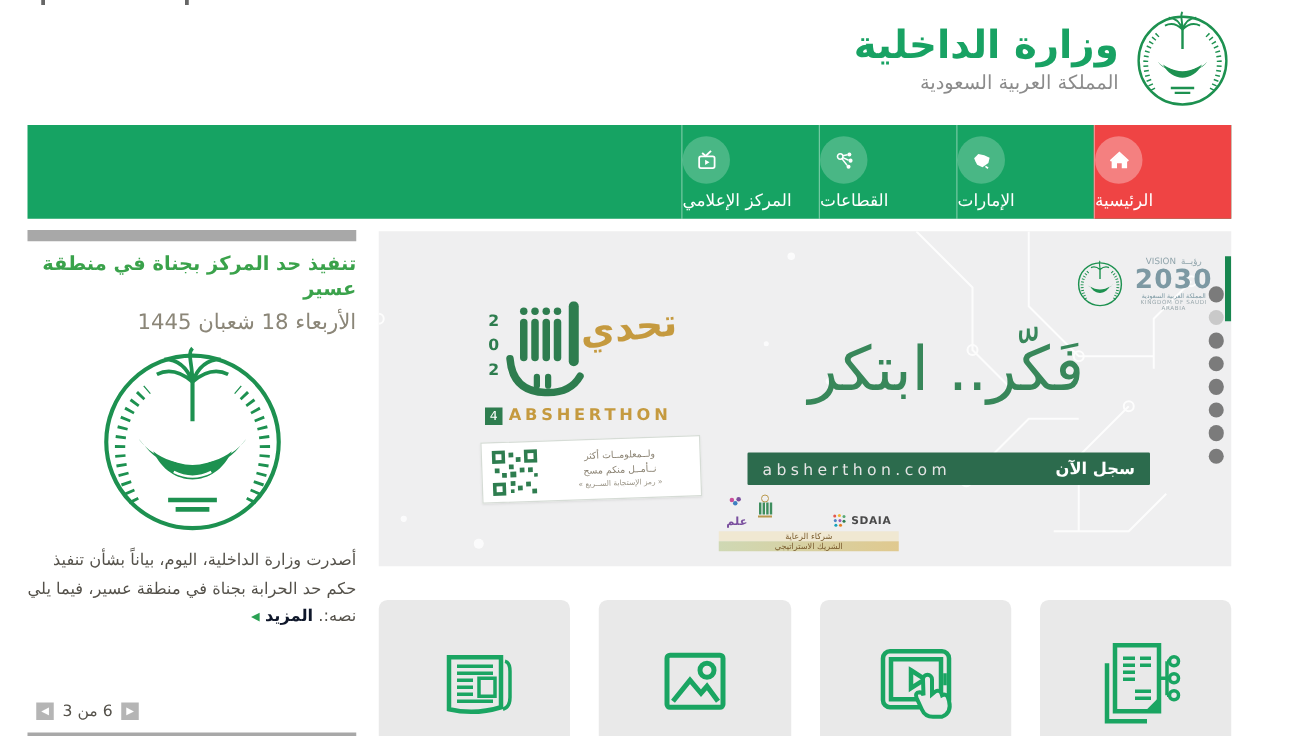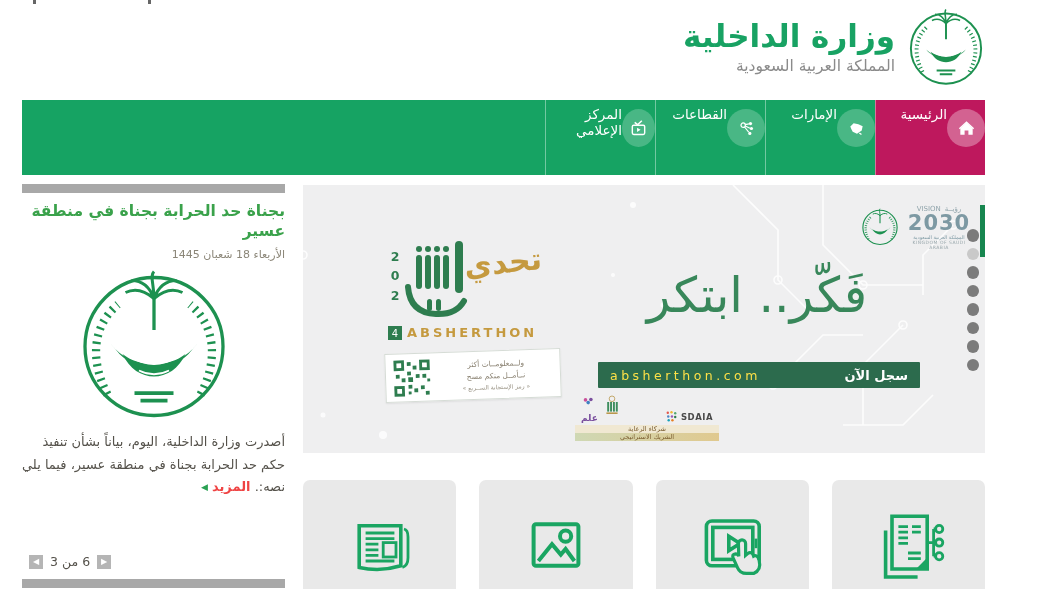--- a/index.html
+++ b/index.html
@@ -12,36 +12,36 @@
 
   
   .brand { position:absolute; top:6px; right:67px; display:flex; align-items:center; gap:12px; }
   .brand-emblem svg { width:78px; height:82px; display:block; }
   .brand-text { text-align:right; }
   .brand-title { color:#18a263; font-size:31px; font-weight:bold; line-height:1.15; }
   .brand-subtitle { color:#8b8b8b; font-size:15.5px; letter-spacing:-0.5px; margin-top:3px; }
 
   
   .nav { position:absolute; top:100px; left:22px; width:963px; height:75px; background:#16a363; display:flex; }
-  .nav-item { width:110px; height:75px; display:flex; flex-direction:row; align-items:flex-start; border-left:1px solid rgba(255,255,255,0.4); cursor:pointer; }
-  .nav-item.active { background:#be185d; }
+  .nav-item { width:110px; height:75px; display:flex; flex-direction:column; align-items:flex-end; border-left:1px solid rgba(255,255,255,0.4); cursor:pointer; }
+  .nav-item.active { background:#ef4444; }
   .nav-circle { width:38px; height:38px; border-radius:50%; background:rgba(255,255,255,0.22); margin-top:9px; display:flex; align-items:center; justify-content:center; }
   .nav-item.active .nav-circle { background:rgba(255,255,255,0.32); }
   .nav-circle svg { width:19px; height:19px; }
   .nav-label { color:#fff; font-size:13.5px; margin-top:6px; }
 
   
   .sidebar { position:absolute; top:184px; left:22px; width:263px; }
   .graybar { height:9px; background:#a8a8a8; }
   .news-title { margin-top:8px; color:#3aa24b; font-weight:bold; font-size:15.5px; text-align:right; line-height:1.3; }
-  .news-date { margin-top:7px; color:#8b8678; font-size:11px; text-align:right; }
+  .news-date { margin-top:7px; color:#8b8678; font-size:17px; text-align:right; }
   .news-img { text-align:center; margin-top:6px; }
   .news-img svg { width:152px; height:156px; }
   .news-body { margin-top:4px; color:#55524b; font-size:13px; line-height:1.72; text-align:right; }
-  .more-link { color:#ef4444; text-decoration:none; font-weight:bold; }
+  .more-link { color:#0f172a; text-decoration:none; font-weight:bold; }
   .more-arrow { color:#2aa153; font-size:9px; vertical-align:1px; }
   .pager { margin-top:56px; display:flex; direction:ltr; align-items:center; gap:7px; padding-left:7px; }
   .pager-btn { width:14px; height:14px; background:#b5b5b5; color:#fff; font-size:8px; display:flex; align-items:center; justify-content:center; cursor:pointer; }
   .pager-text { direction:rtl; color:#55524b; font-size:12.5px; }
   .sb-bar2 { margin-top:10px; }
 
   
   .banner { position:absolute; top:185px; left:303px; width:682px; height:268px; background:#efeff0; overflow:hidden; }
   .decor { position:absolute; inset:0; }
   .moi-mini { position:absolute; top:22px; right:86px; }
@@ -67,21 +67,21 @@
 
   .qr-card { position:absolute; top:166px; left:82px; width:176px; height:49px; background:#fff; border:1px solid #d6dcd6; transform:rotate(-2deg); display:flex; direction:ltr; align-items:center; gap:8px; padding:4px 7px; box-shadow:0 1px 2px rgba(0,0,0,0.08); }
   .qr-card svg { width:38px; height:38px; flex:none; }
   .qr-text { flex:1; direction:rtl; text-align:center; color:#8a8272; line-height:1.5; }
   .qr-l1,.qr-l2 { font-size:7.5px; }
   .qr-l3 { font-size:6px; margin-top:1px; color:#9a9486; }
 
   .slogan { position:absolute; top:72px; right:60px; width:336px; text-align:center; color:#38875a; font-size:49px; font-weight:normal; line-height:1.6; }
   .reg-bar { position:absolute; top:177px; right:65px; width:322px; height:26px; background:#2c6b4d; display:flex; align-items:center; justify-content:space-between; padding:0 12px; border-radius:1px; cursor:pointer; }
   .reg-now { color:#ffffff; font-size:13px; font-weight:bold; }
-  .reg-url { color:#fde047; font-size:12.5px; letter-spacing:3.5px; direction:ltr; }
+  .reg-url { color:#e5e5e5; font-size:12.5px; letter-spacing:3.5px; direction:ltr; }
 
   .partners { position:absolute; top:210px; left:272px; width:144px; direction:ltr; }
   .partner-logos { display:flex; justify-content:space-between; align-items:flex-end; padding:0 6px 2px 6px; height:30px; }
   .sponsor-logos { display:flex; align-items:flex-start; gap:5px; }
   .elm-txt { font-size:9px; color:#7a4f9e; font-weight:bold; line-height:1; }
   .sdaia { text-align:left; display:flex; align-items:center; gap:3px; }
   .sdaia-name { font-size:8.5px; font-weight:bold; color:#4a4a4a; letter-spacing:0.5px; }
   .partner-bar { display:flex; height:14px;flex-direction:column; }
   .partner-seg { flex:1; display:flex; align-items:center; justify-content:center; font-size:6.5px; color:#7a5c2e; }
   .seg-sponsor { background:#f0e8d2; }
@@ -160,21 +160,21 @@
           <rect x="3.5" y="6.5" width="13" height="9.8" rx="1.5" stroke="#fff" stroke-width="1.5" fill="none"></rect>
           <path d="M8.5,9.2 L12.2,11.4 L8.5,13.6 Z" fill="#fff"></path>
         </svg>
       </div>
       <div class="nav-label">المركز الإعلامي</div>
     </div>
   </div>
 
   <div class="sidebar">
     <div class="graybar"></div>
-    <div class="news-title">بجناة حد الحرابة بجناة في منطقة عسير</div>
+    <div class="news-title">تنفيذ حد المركز بجناة في منطقة عسير</div>
     <div class="news-date">الأربعاء 18 شعبان 1445</div>
     <div class="news-img">
       <svg viewBox="0 0 100 104">
         <g stroke="#1d9150" fill="none" stroke-width="2.2">
           <circle cx="50" cy="53" r="46"></circle>
           <path d="M19,85 C7,62 9,39 26,25" stroke-width="5.5" stroke-dasharray="1.5 3.5"></path>
           <path d="M81,85 C93,62 91,39 74,25" stroke-width="5.5" stroke-dasharray="1.5 3.5"></path>
           <path d="M50,42 L50,19"></path>
           <path d="M50,21 C43,15 37,14 31,17 M50,21 C47,13 42,9 35,9 M50,21 C50,11 47,6 50,3 M50,21 C53,13 58,9 65,9 M50,21 C57,15 63,14 69,17" stroke-width="2"></path>
           <path d="M37,84 h26 M41,89 h18" stroke-width="2.5"></path>

